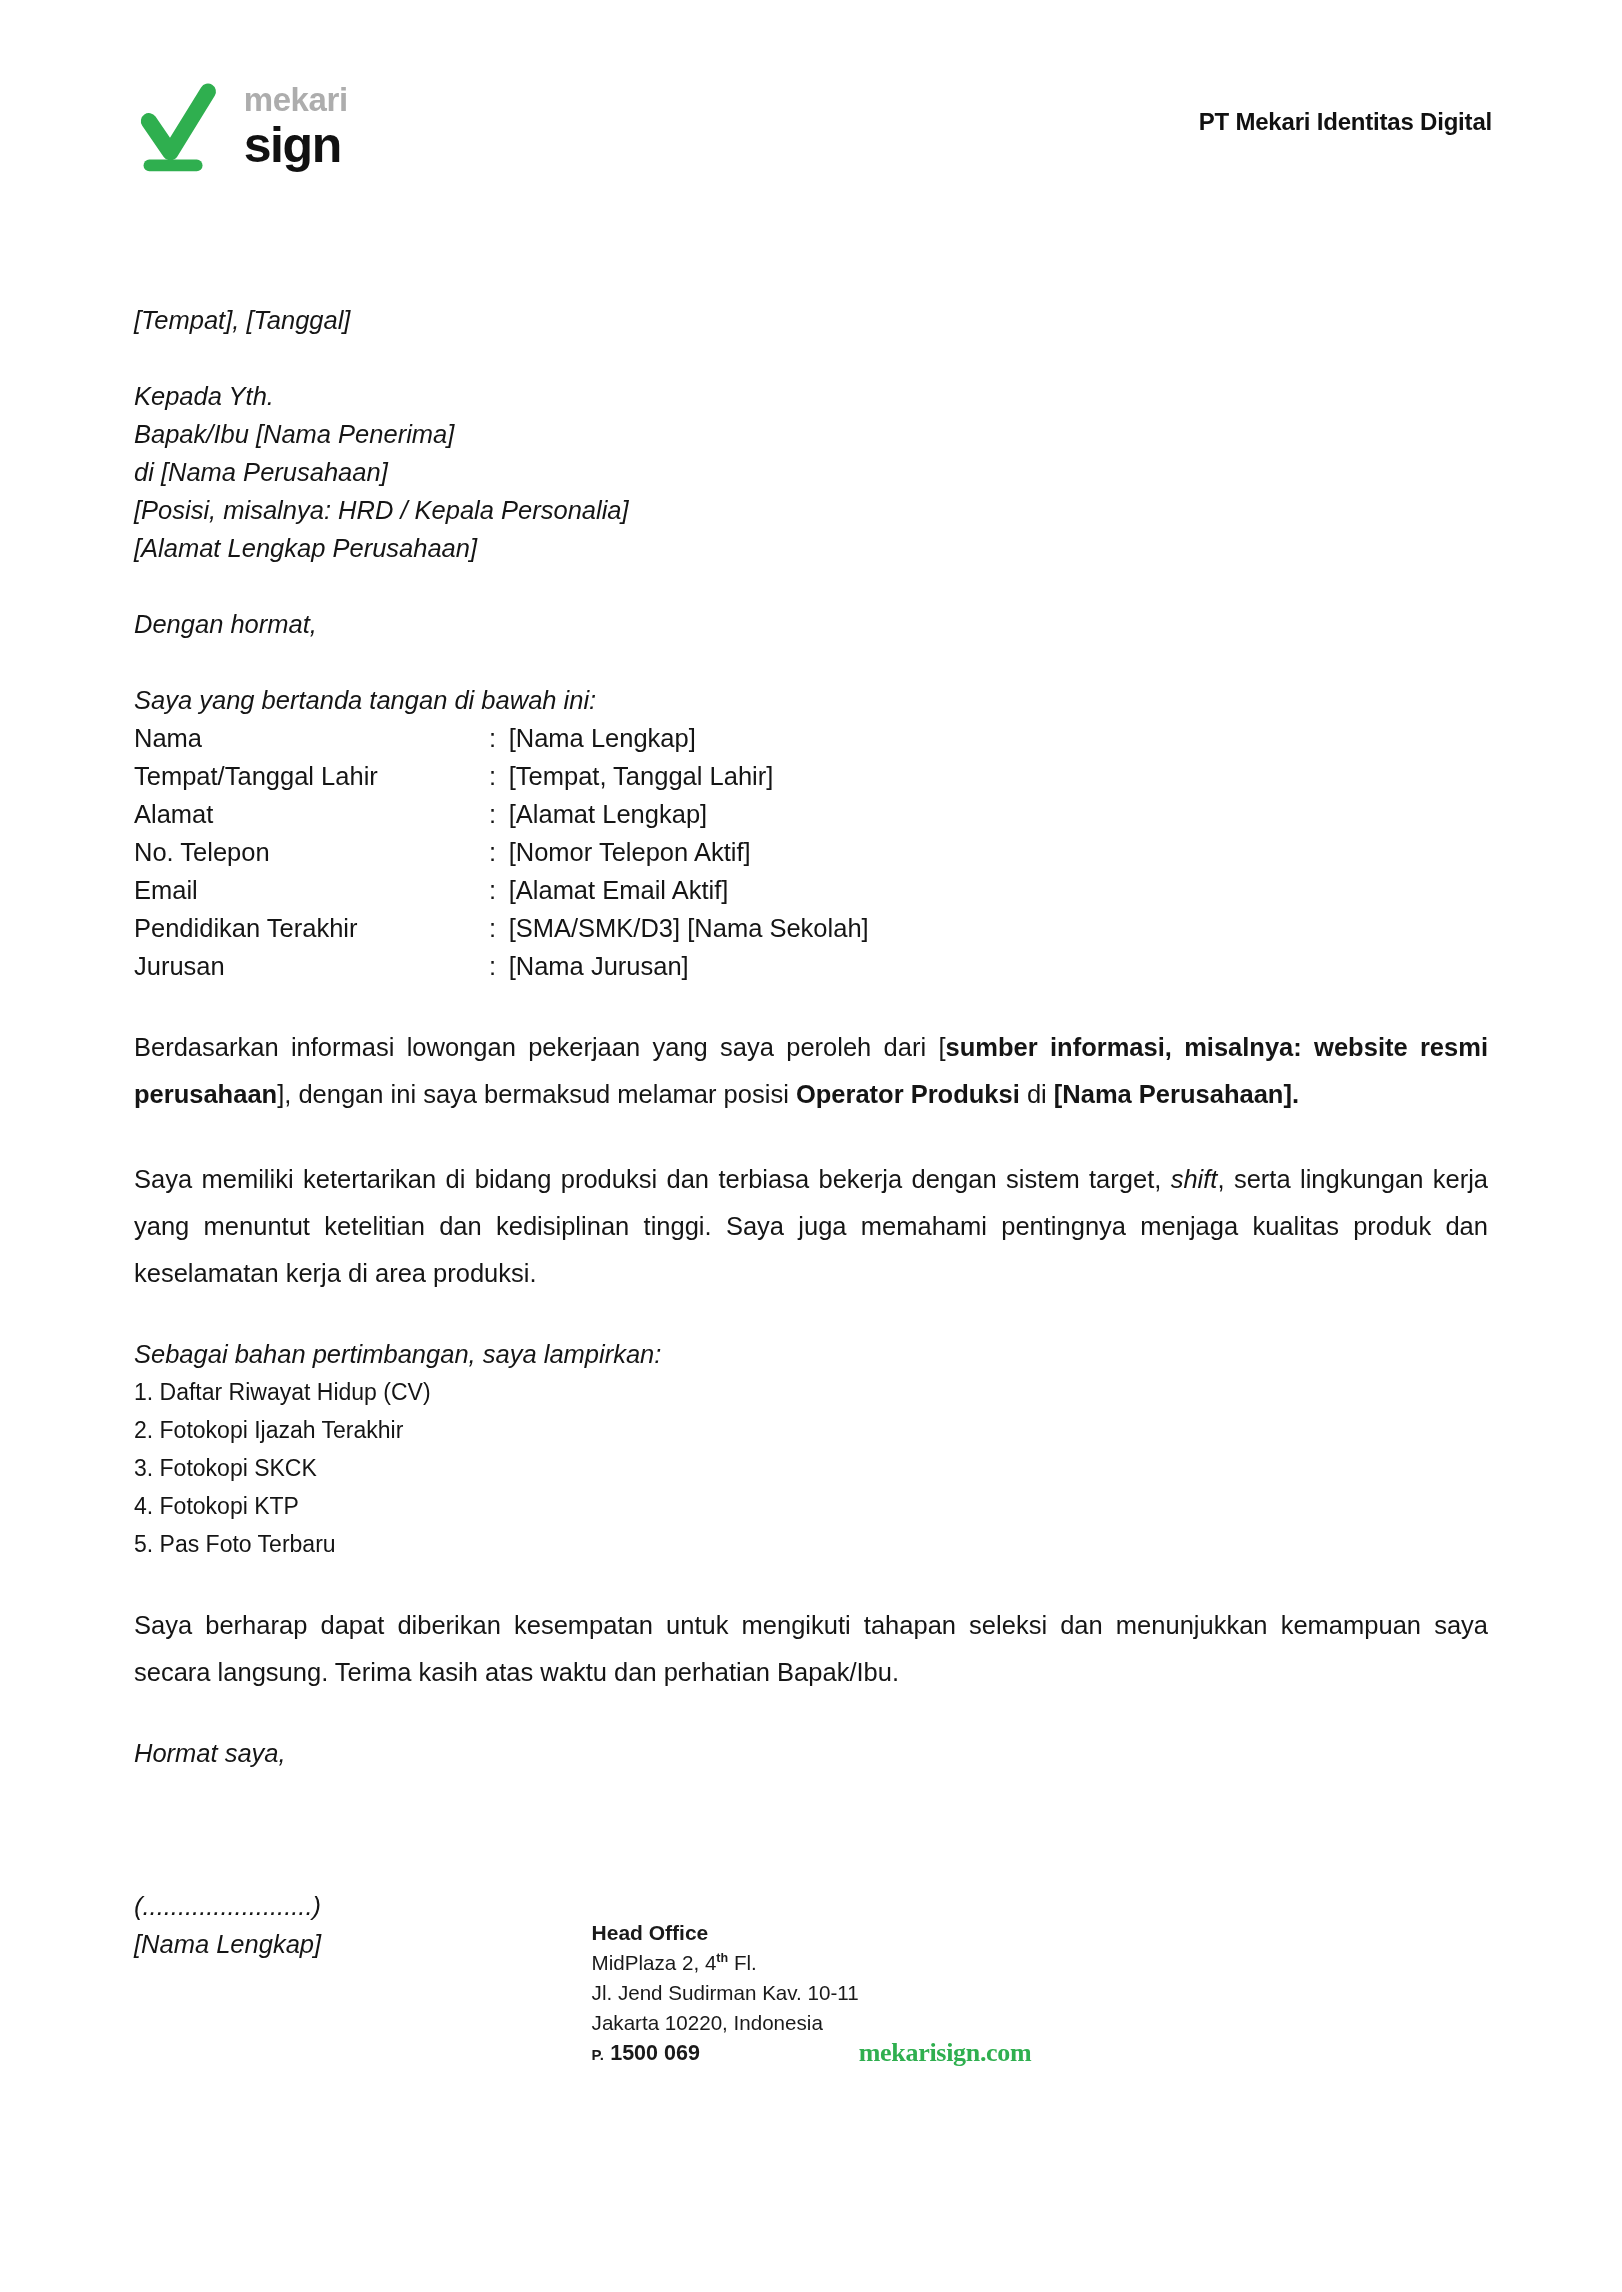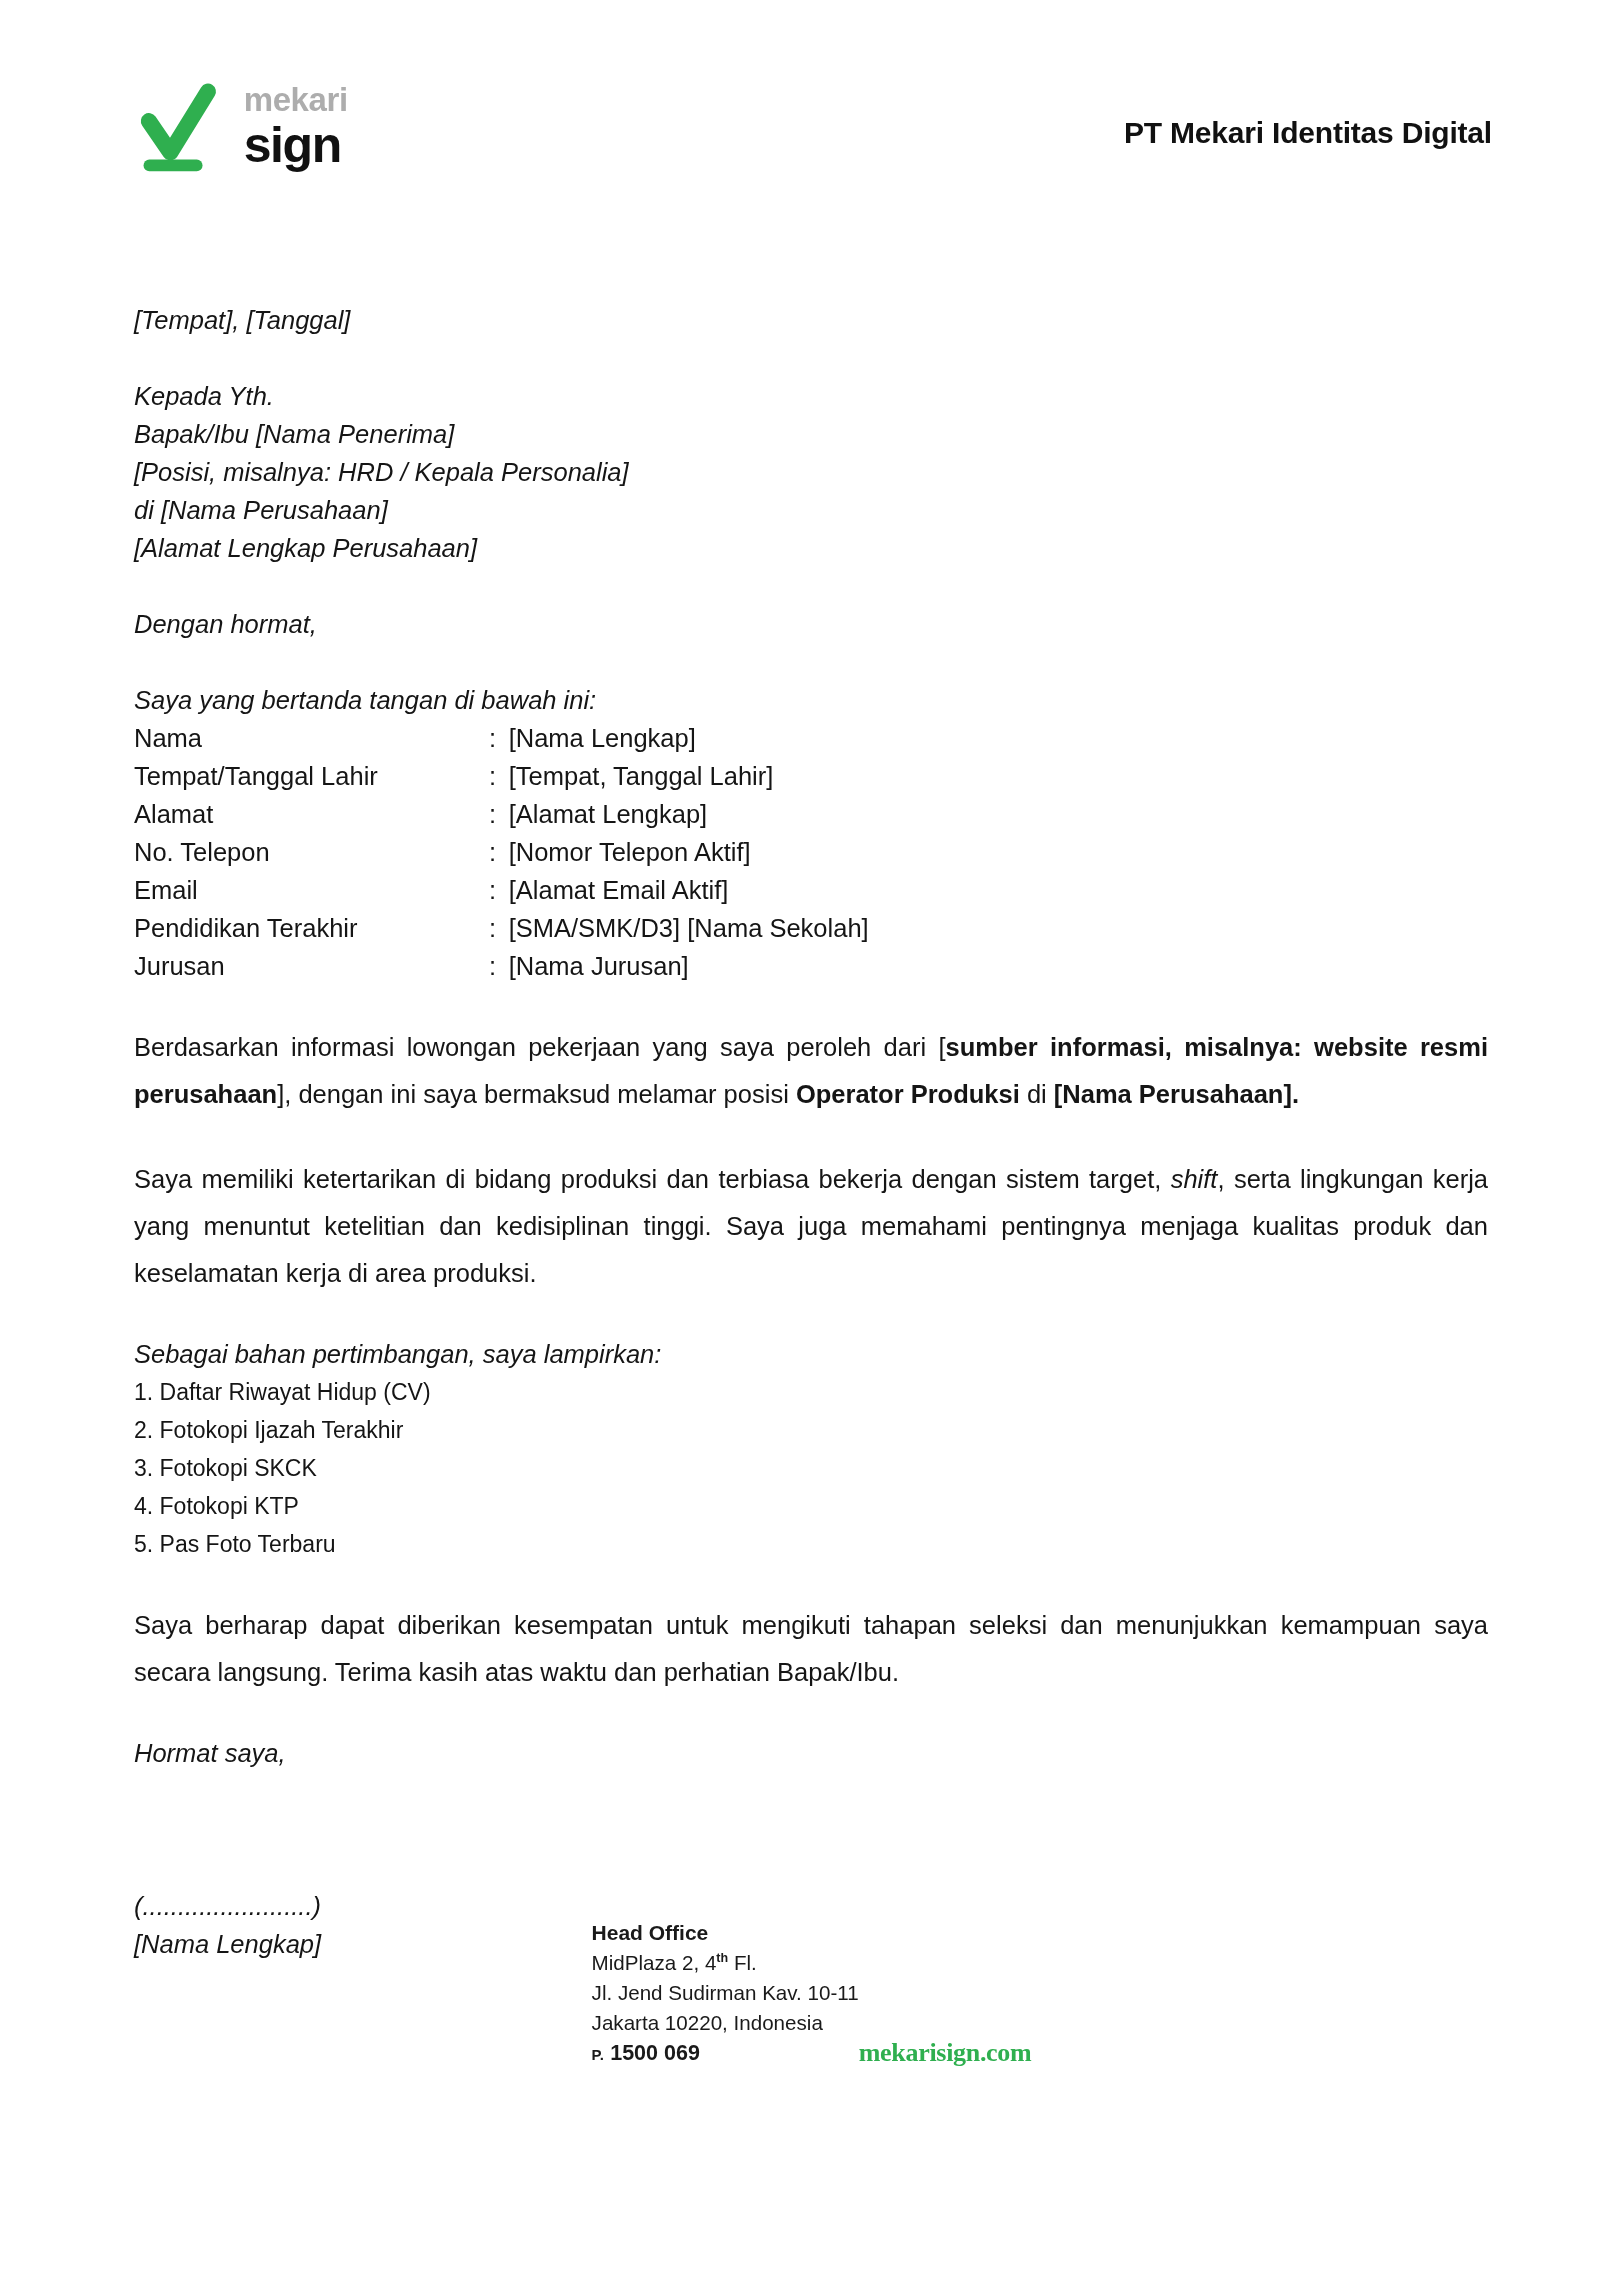--- a/index.html
+++ b/index.html
@@ -53,25 +53,25 @@
     letter-spacing: -0.4px;
     margin-bottom: 3.6px;
   }
   .logo-sign {
     font-size: 50px;
     font-weight: 700;
     color: #111111;
     letter-spacing: -1.4px;
   }
   .company-name {
-    font-size: 30px;
+    font-size: 24px;
     font-weight: 700;
     color: #111111;
     letter-spacing: -0.2px;
-    margin-top: 37px;
+    margin-top: 29px;
     white-space: nowrap;
   }
 
   
   .body-area {
     position: absolute;
     top: 301px;
     left: 134px;
     width: 1354px;
   }
@@ -174,22 +174,22 @@
     <div class="company-name">PT Mekari Identitas Digital</div>
   </div>
 
   <div class="body-area">
 
     <div class="line">[Tempat], [Tanggal]</div>
     <div class="gap-sm"></div>
 
     <div class="line">Kepada Yth.</div>
     <div class="line">Bapak/Ibu [Nama Penerima]</div>
+    <div class="line">di [Nama Perusahaan]</div>
     <div class="line">[Posisi, misalnya: HRD / Kepala Personalia]</div>
-    <div class="line">di [Nama Perusahaan]</div>
     <div class="line">[Alamat Lengkap Perusahaan]</div>
     <div class="gap-sm"></div>
 
     <div class="line">Dengan hormat,</div>
     <div class="gap-sm"></div>
 
     <div class="line">Saya yang bertanda tangan di bawah ini:</div>
 
     <div>
       <div class="data-row">

